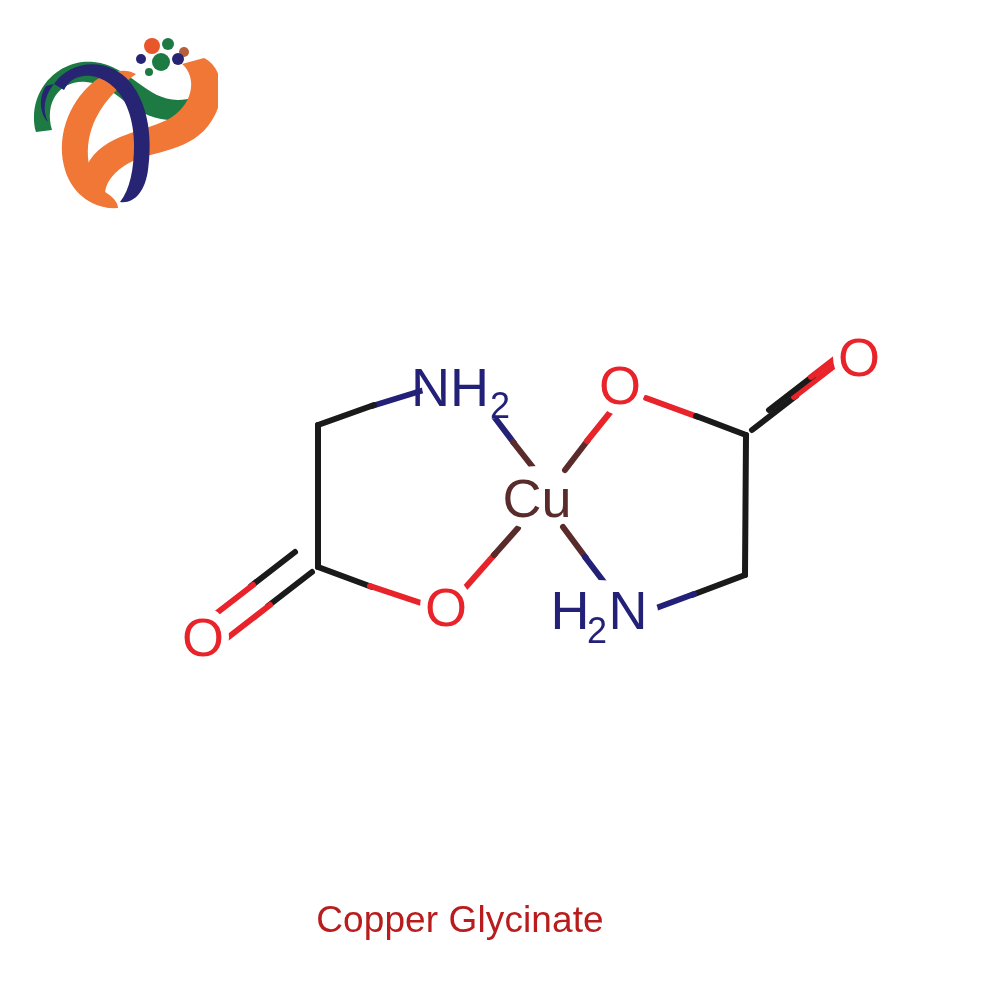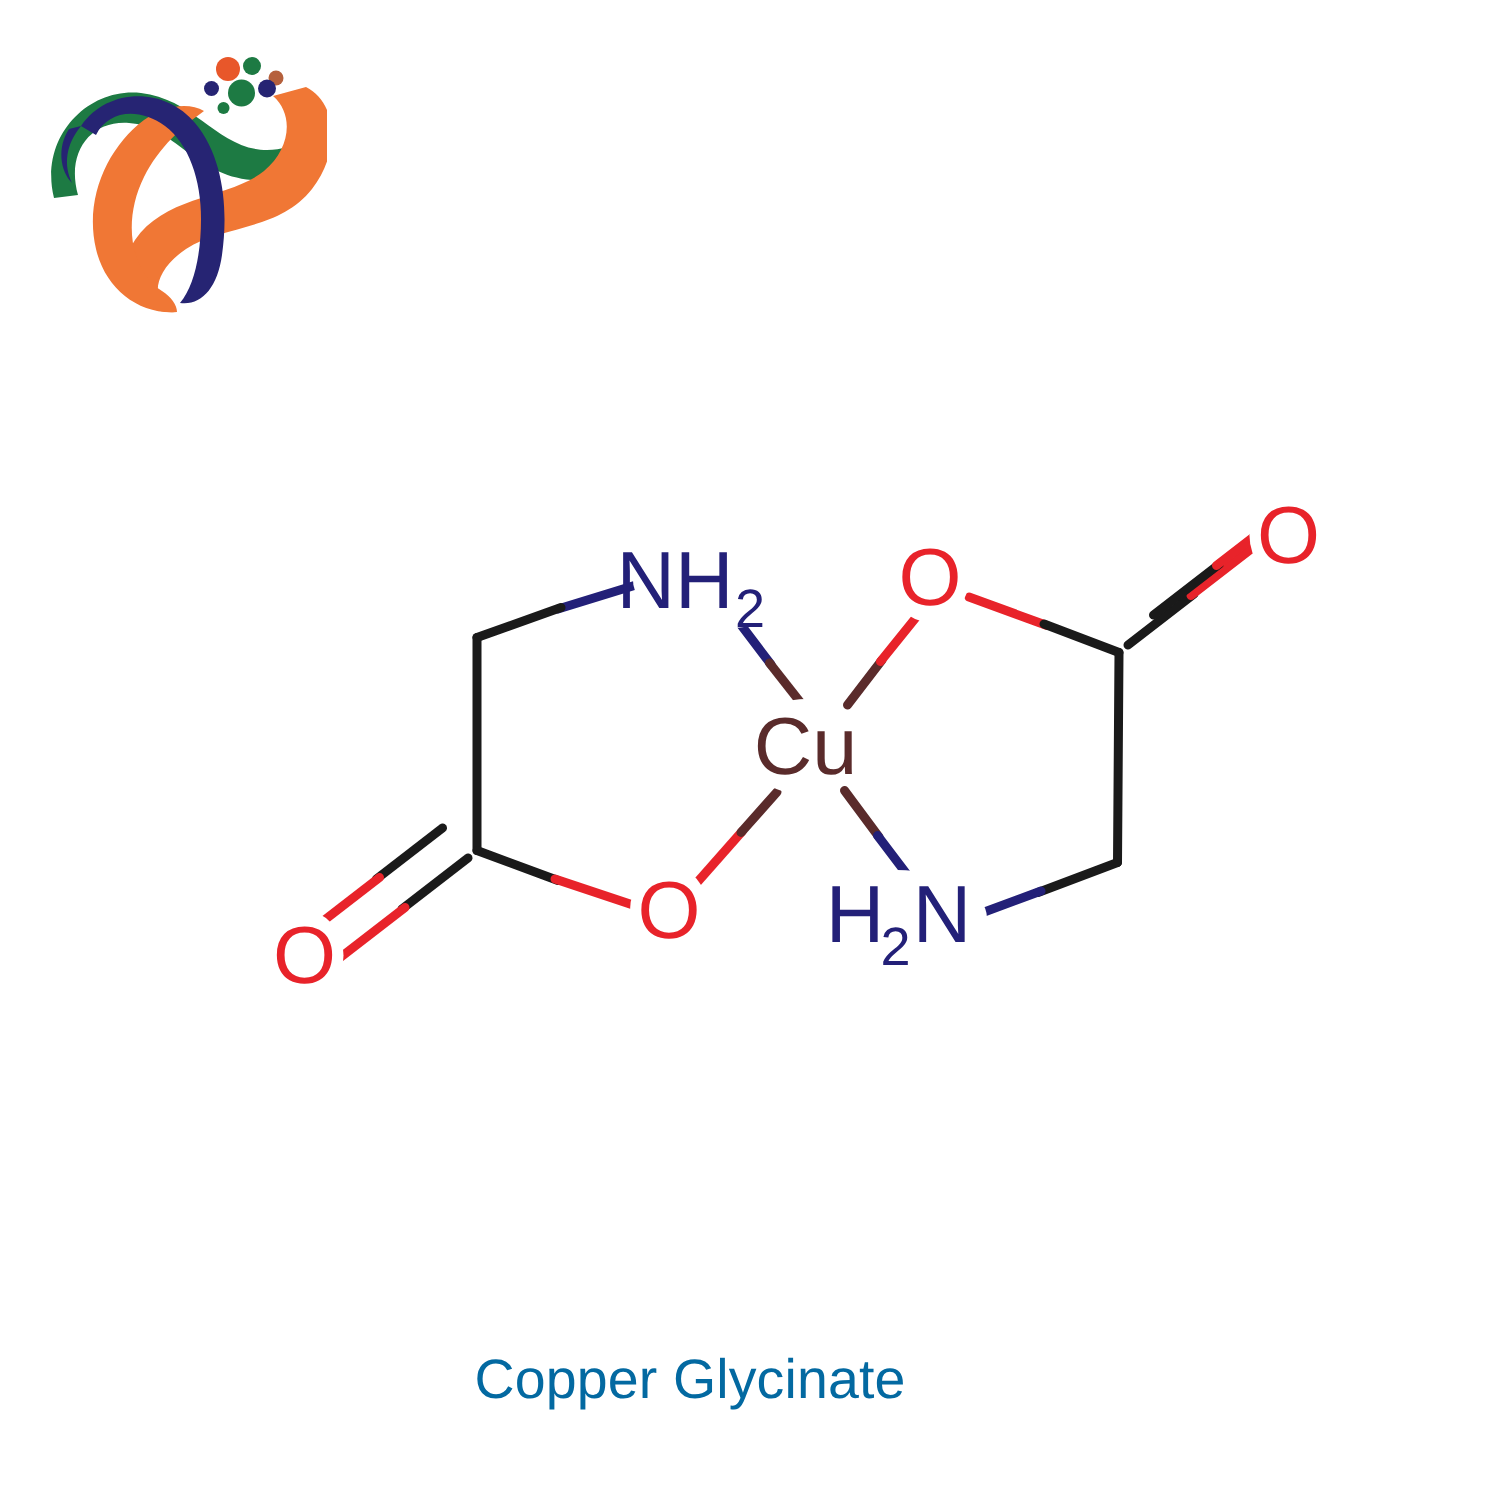--- a/index.html
+++ b/index.html
@@ -52,21 +52,21 @@
   
   #caption {
     position: absolute;
     left: 0;
     top: 896px;
     width: 920px;
     text-align: center;
     font-family: "Liberation Sans", sans-serif;
     font-size: 37px;
     font-weight: 400;
-    color: #0369a1;
+    color: #b91c1c;
     letter-spacing: 0.1px;
     line-height: 48px;
   }
 </style>
 </head>
 <body>
 
 <div id="page">
 
   <div id="brand-logo">

